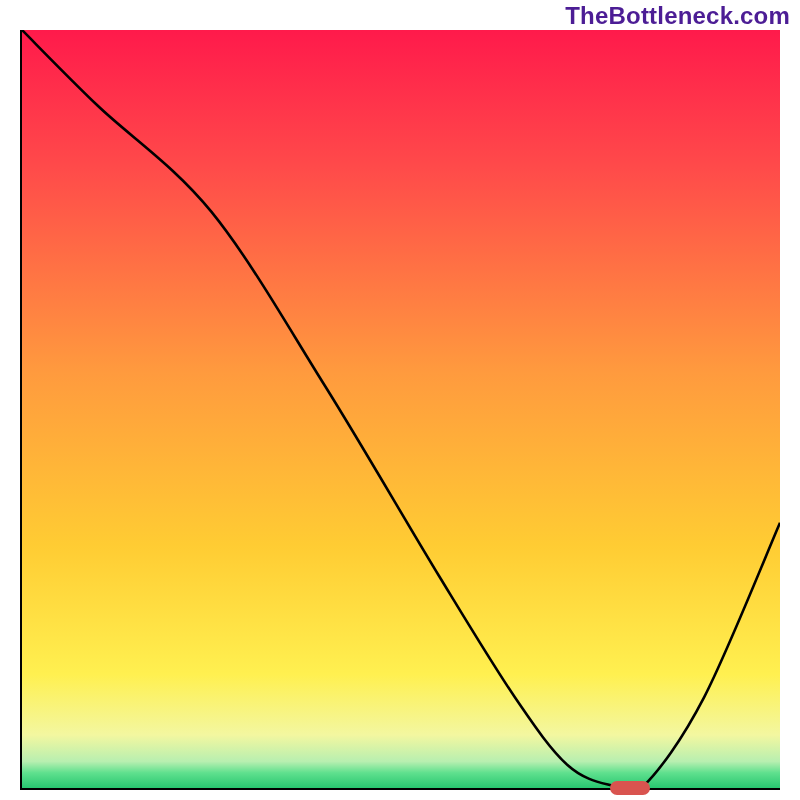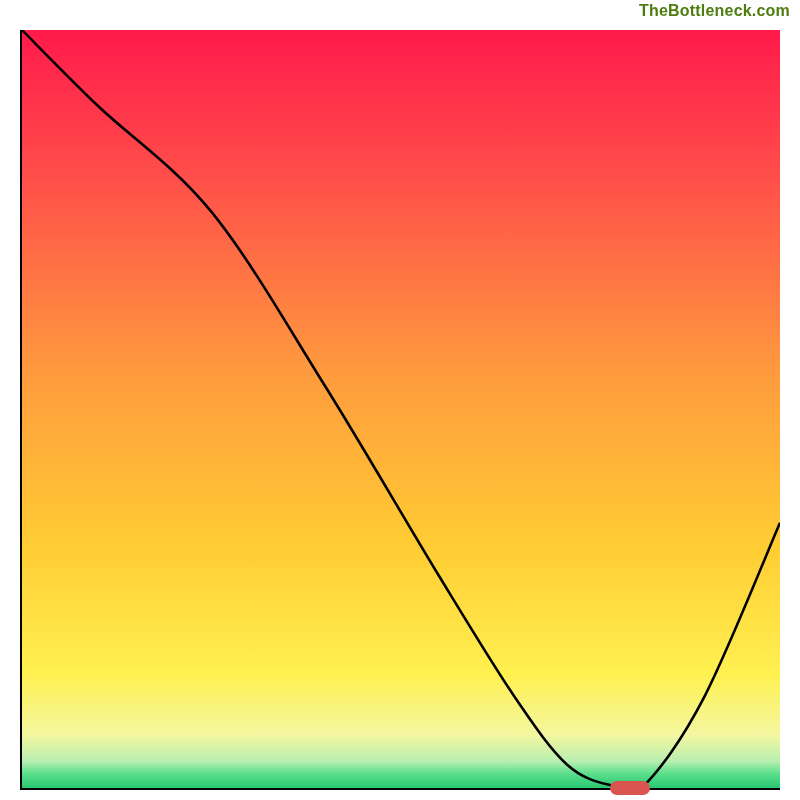--- a/index.html
+++ b/index.html
@@ -1,17 +1,17 @@
 <!DOCTYPE html>
 <html><head>
 <meta charset="utf-8">
 <style>
   html,body{margin:0;padding:0;width:800px;height:800px;background:#fff;overflow:hidden;font-family:Arial,Helvetica,sans-serif}
   .wrap{position:relative;width:800px;height:800px}
-  .watermark{position:absolute;top:2px;right:10px;font-size:16px;font-weight:600;color:#4d7c0f;letter-spacing:.2px}
+  .watermark{position:absolute;top:2px;right:10px;font-size:24px;font-weight:600;color:#4c1d95;letter-spacing:.2px}
   .plot{position:absolute;left:20px;top:30px;width:760px;height:760px;border-left:2.5px solid #000;border-bottom:2.5px solid #000;box-sizing:border-box}
   .bg{position:absolute;inset:0}
   svg.curve{position:absolute;inset:0}
   .marker{position:absolute;width:40px;height:14px;border-radius:7px;background:#d9544f;transform:translate(-50%,0)}
 </style>
 </head>
 <body>
 <div class="wrap">
   <div class="watermark">TheBottleneck.com</div>
   <div class="plot">

